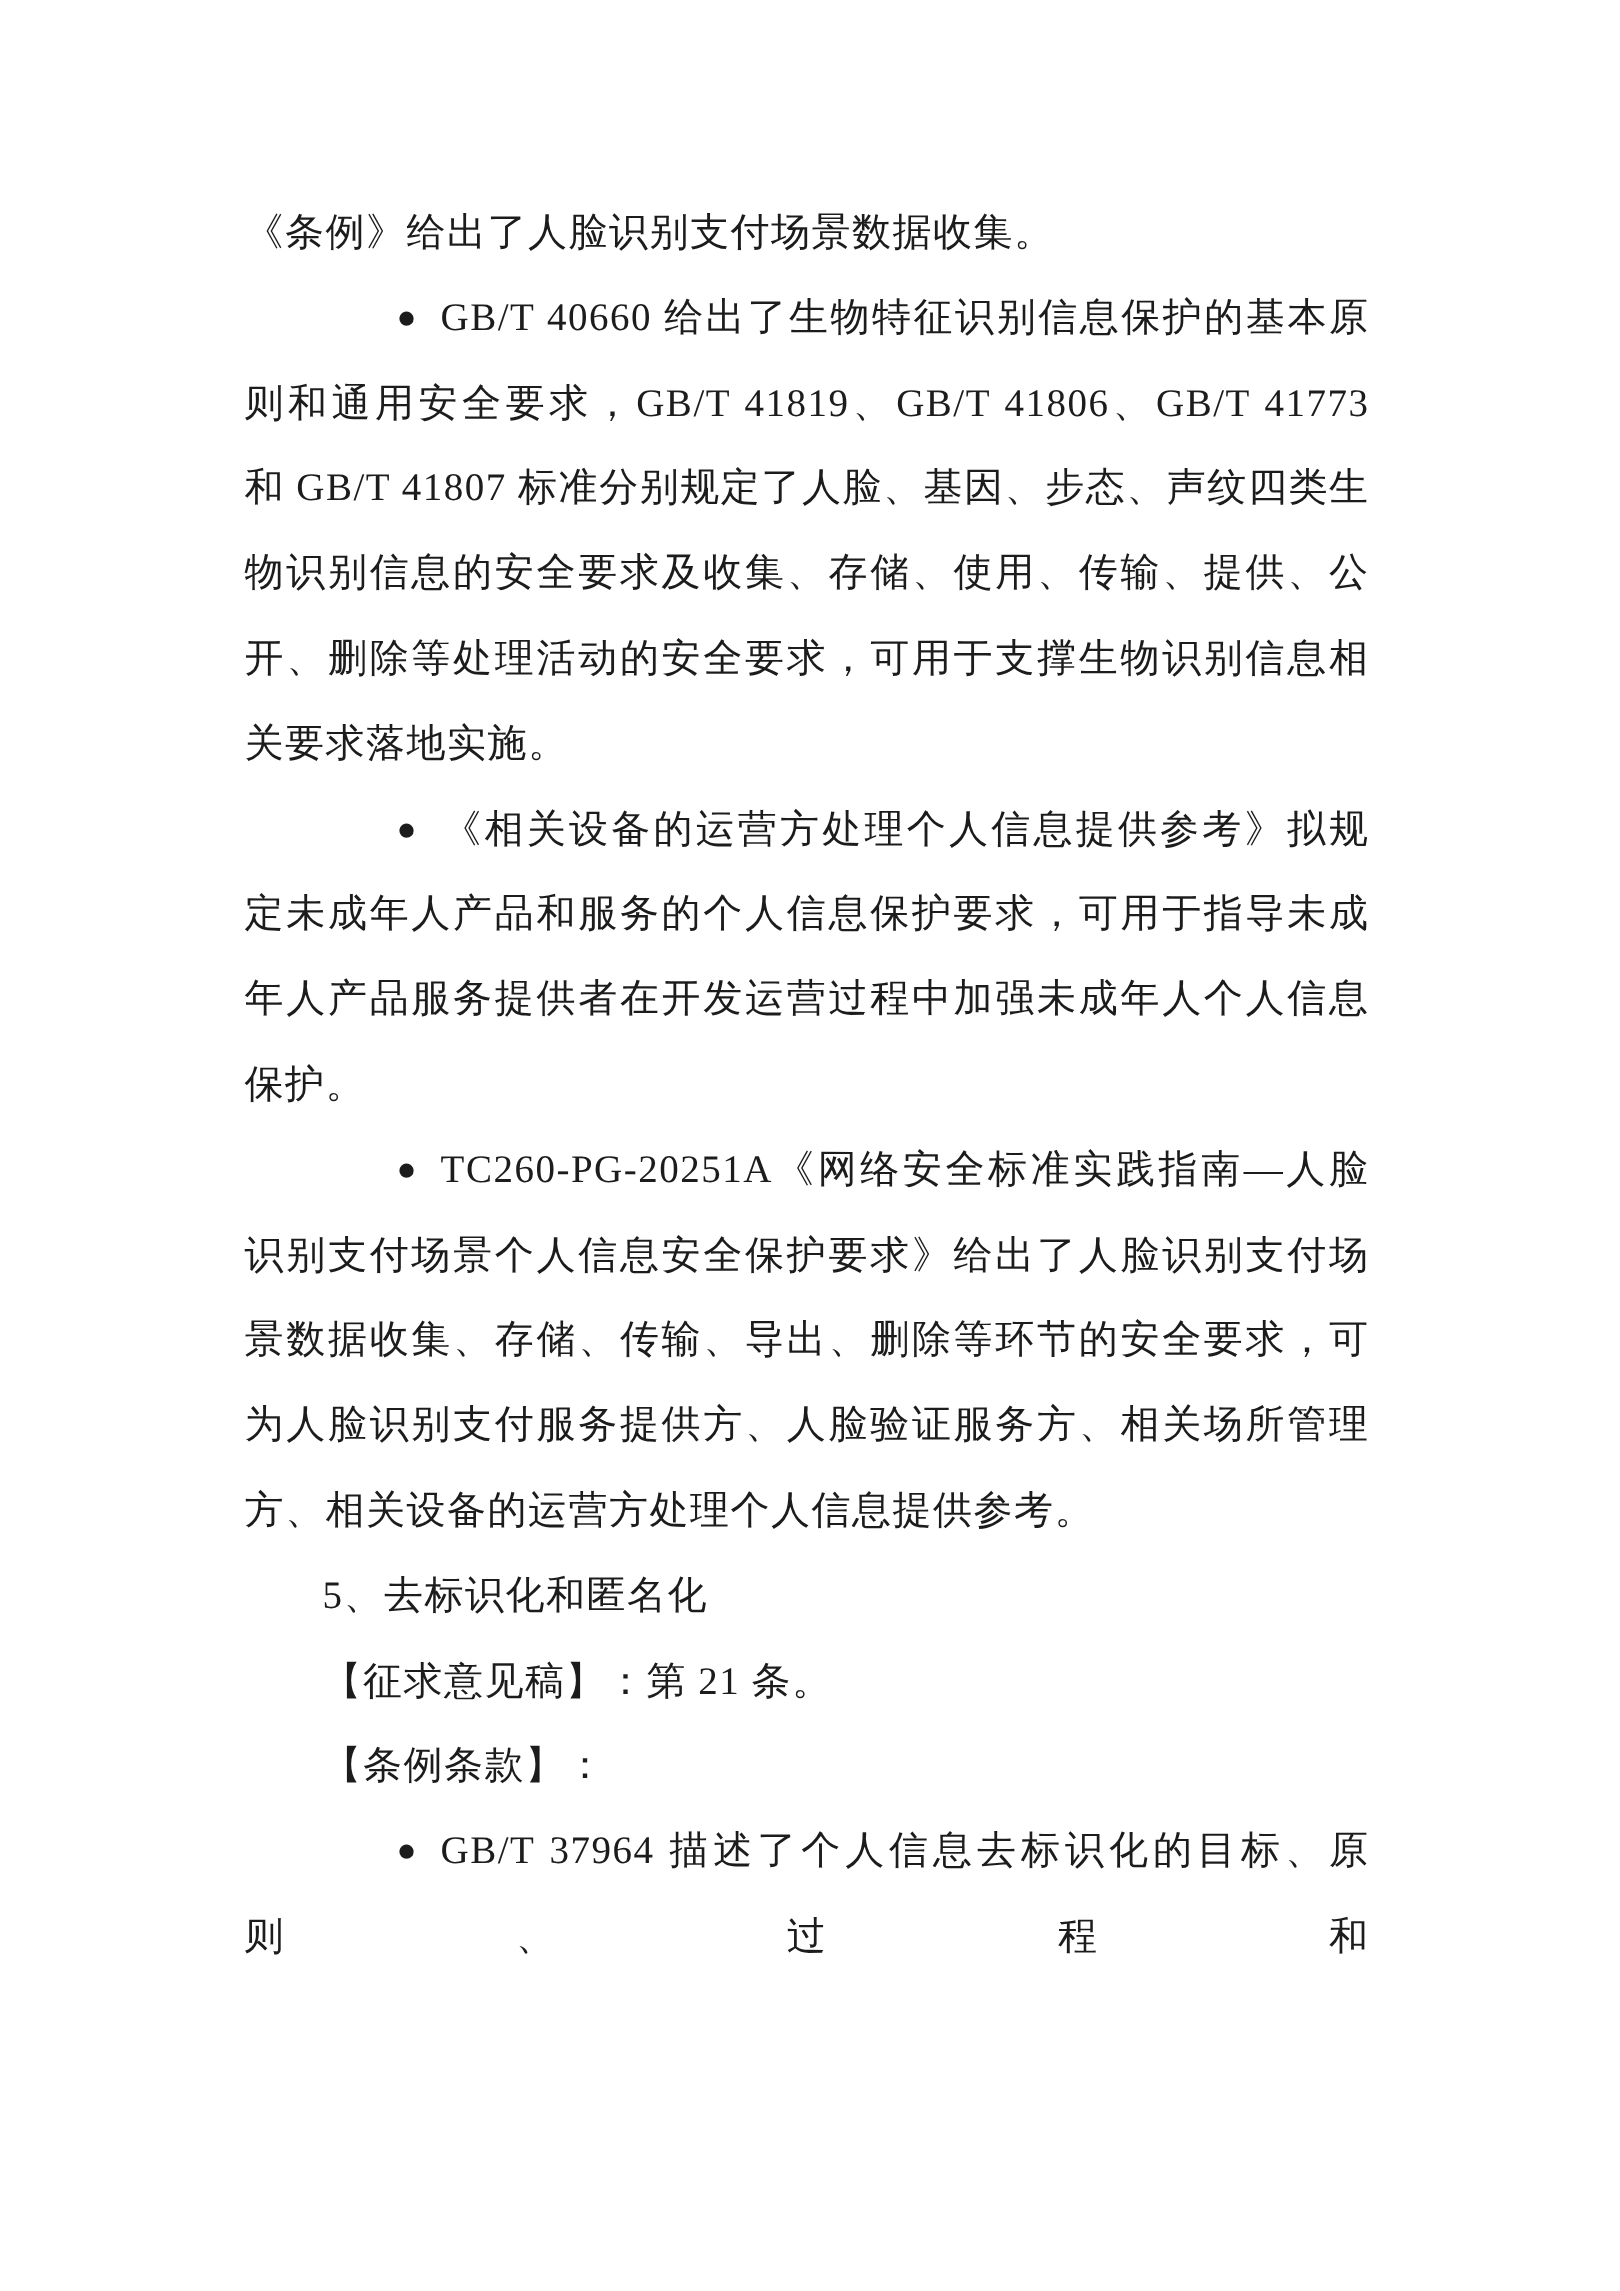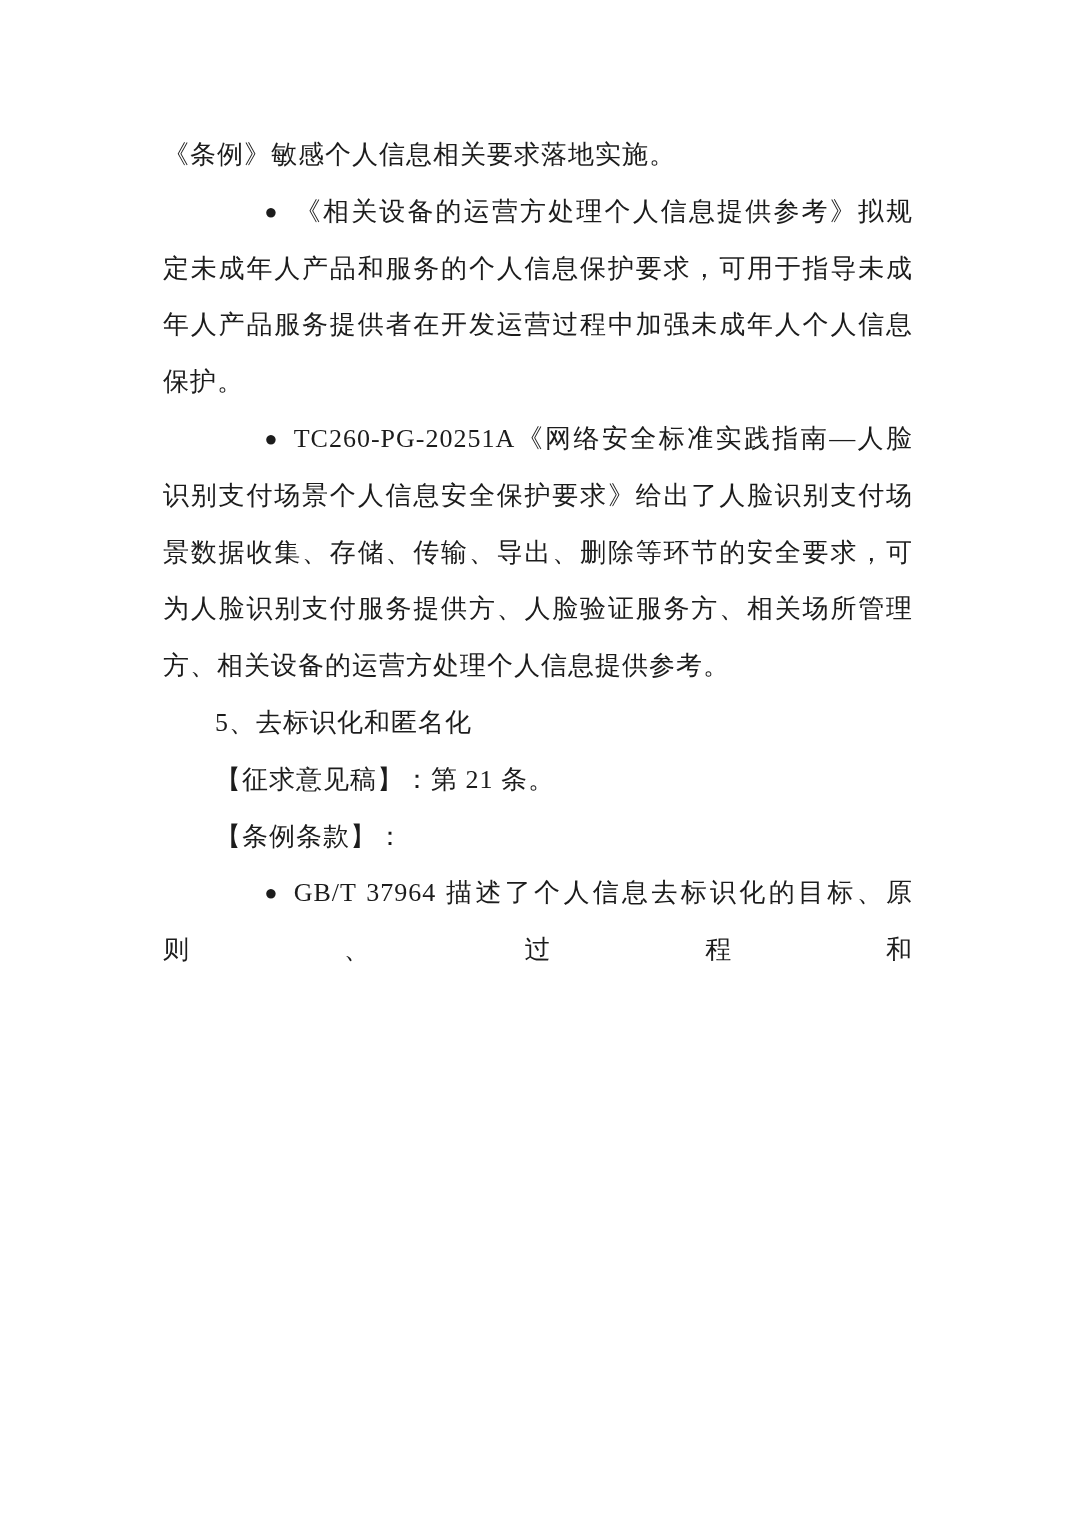--- a/index.html
+++ b/index.html
@@ -46,23 +46,26 @@
     margin-right: 10px;
   }
 </style>
 </head>
 <body>
 
 <div class="page">
   <div class="content">
 
     <p>
-      <span>《条例》敏感个人信息相关要求落地实施。</span>
+      <span>《条例》给出了人脸识别支付场景数据收集。</span>
     </p>
 
+    <p class="indent">
+      <span class="bullet">●</span><span>GB/T 40660 给出了生物特征识别信息保护的基本原则和通用安全要求，GB/T 41819、GB/T 41806、GB/T 41773 和 GB/T 41807 标准分别规定了人脸、基因、步态、声纹四类生物识别信息的安全要求及收集、存储、使用、传输、提供、公开、删除等处理活动的安全要求，可用于支撑生物识别信息相关要求落地实施。</span>
+    </p>
 
     <p class="indent">
       <span class="bullet">●</span><span>《相关设备的运营方处理个人信息提供参考》拟规定未成年人产品和服务的个人信息保护要求，可用于指导未成年人产品服务提供者在开发运营过程中加强未成年人个人信息保护。</span>
     </p>
 
     <p class="indent">
       <span class="bullet">●</span><span>TC260-PG-20251A《网络安全标准实践指南—人脸识别支付场景个人信息安全保护要求》给出了人脸识别支付场景数据收集、存储、传输、导出、删除等环节的安全要求，可为人脸识别支付服务提供方、人脸验证服务方、相关场所管理方、相关设备的运营方处理个人信息提供参考。</span>
     </p>
 
     <p class="indent bold">

